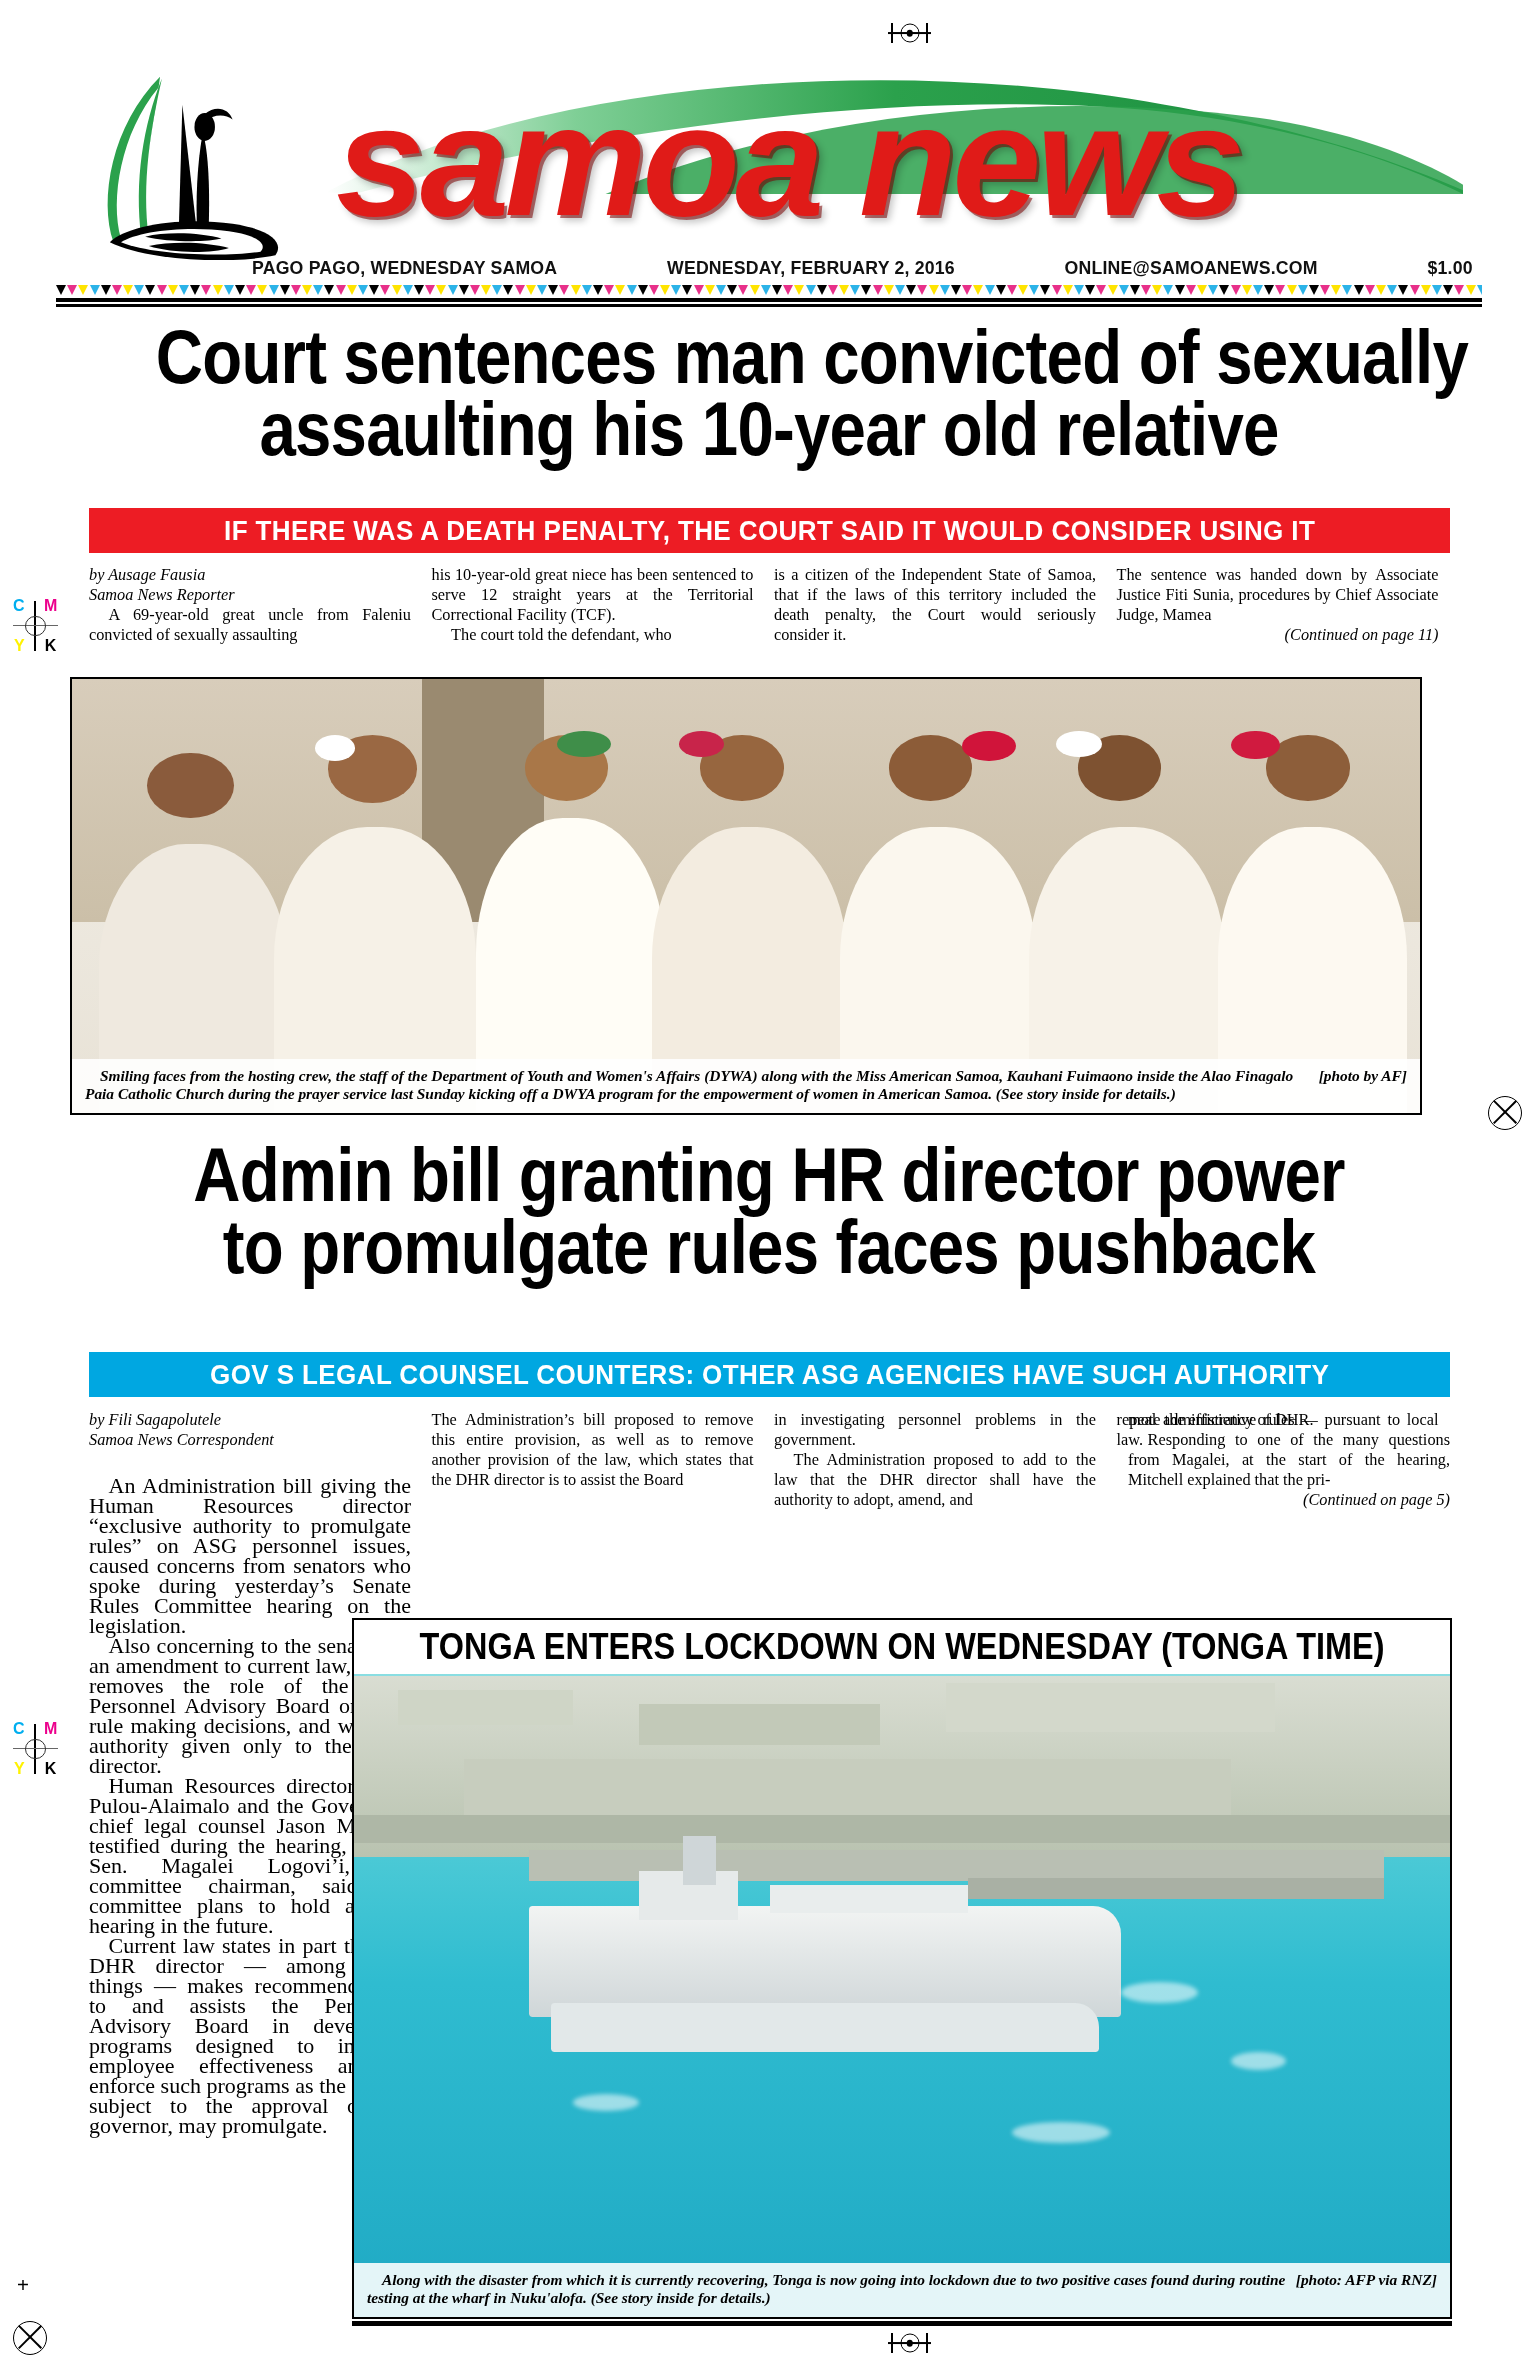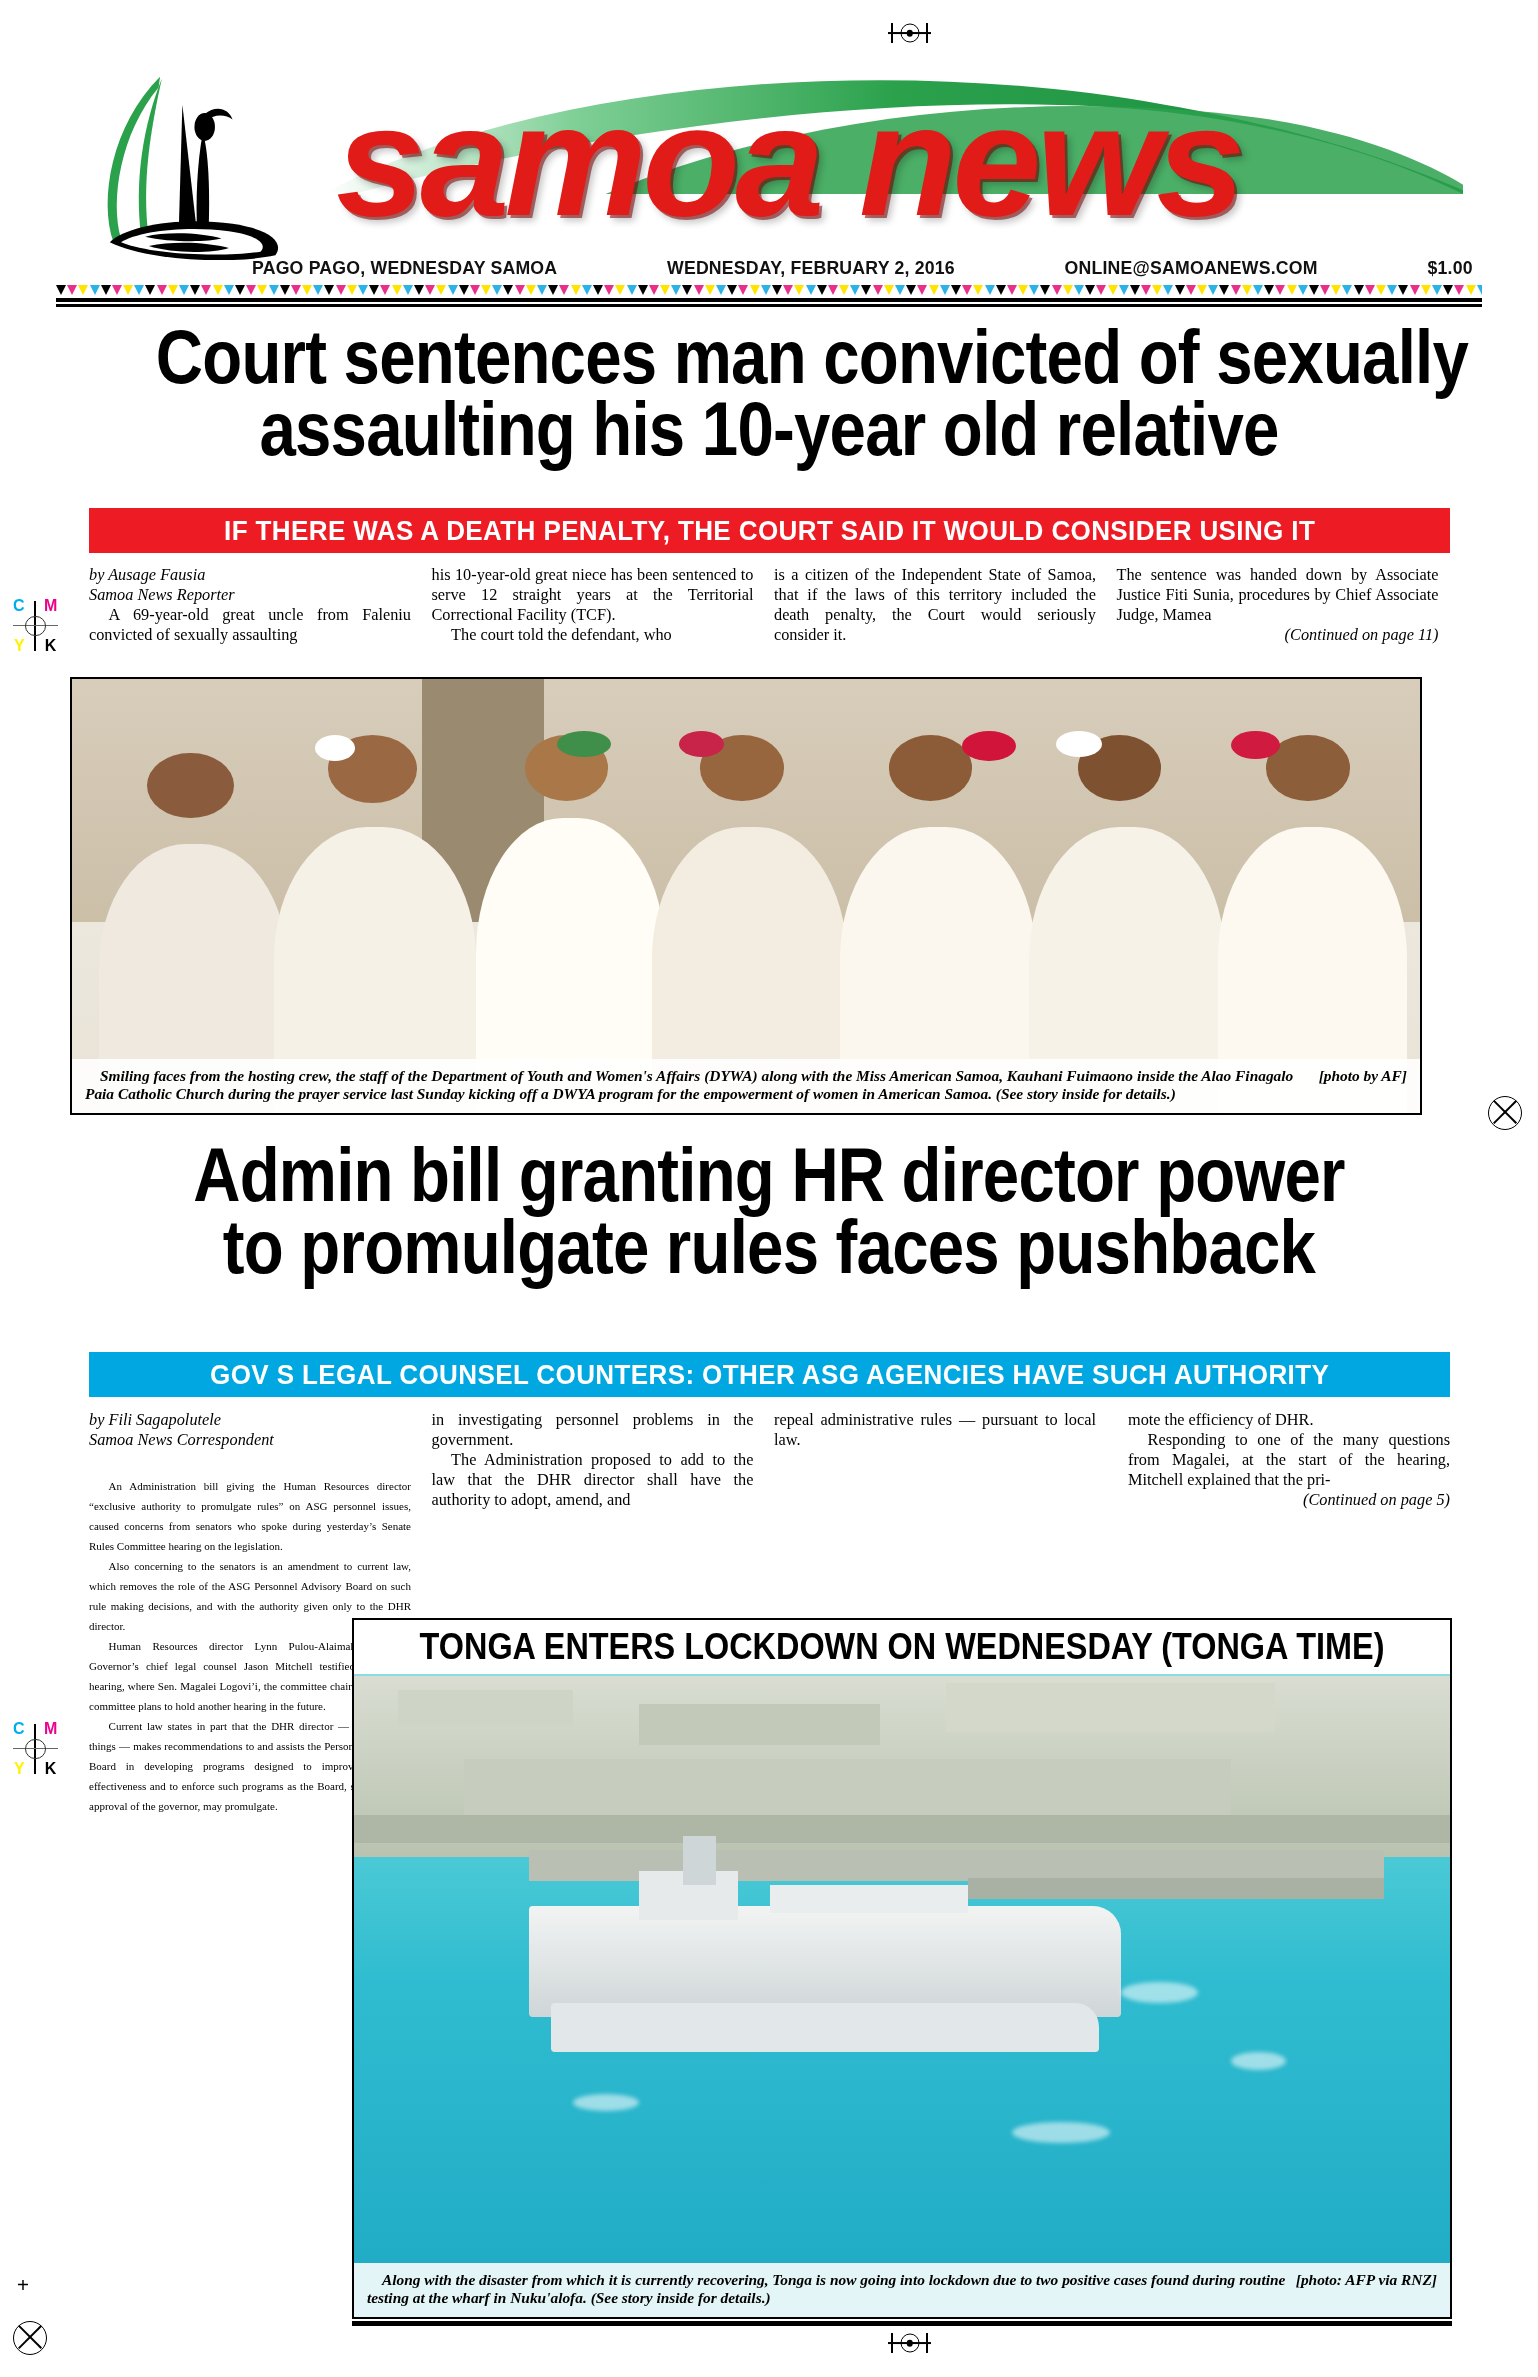--- a/index.html
+++ b/index.html
@@ -76,21 +76,21 @@
   .col p{margin:0;text-indent:19.6px;}
   .byline{font-style:italic;text-indent:0 !important;}
   .contd{font-style:italic;text-align:right;text-indent:0 !important;}
 
   .story1-cols{left:89px;top:565px;width:1361px;}
   .story1-cols .col{width:322px;}
 
   .story2-cols{left:89px;top:1410px;width:1361px;}
   .story2-cols .col{width:322px;}
 
-  .story2-left{position:absolute;left:89px;top:1410px;width:322px;font-size:11px;
+  .story2-left{position:absolute;left:89px;top:1410px;width:322px;font-size:22px;
       line-height:20px;text-align:justify;font-family:"Liberation Serif",serif;}
   .story2-left p{margin:0;text-indent:19.6px;}
 
   
   .photo{position:absolute;border:2.8px solid #000;box-sizing:border-box;overflow:hidden;background:#ddd;}
   .photo-1{left:70px;top:677px;width:1352px;height:438px;}
   .photo-2{left:352px;top:1618px;width:1100px;height:701px;}
 
   .cap{position:absolute;left:0;right:0;bottom:0;padding:7.5px 13px 9.3px 13px;
       background:rgba(255,255,255,.88);font-family:"Liberation Serif",serif;
@@ -408,20 +408,23 @@
   <div class="banner banner-blue">
     <span>GOV S LEGAL COUNSEL COUNTERS: OTHER ASG AGENCIES HAVE SUCH AUTHORITY</span>
   </div>
 
   <div class="cols story2-cols">
     <div class="col">
       <p class="byline">by Fili Sagapolutele</p>
       <p class="byline">Samoa News Correspondent</p>
     </div>
     <div class="col">
+      <p style="text-indent:0">The Administration’s bill proposed to remove this entire provision, as well as to remove another provision of the law, which states that the DHR director is to assist the Board</p>
+    </div>
+    <div class="col">
       <p style="text-indent:0">in investigating personnel problems in the government.</p>
       <p>The Administration proposed to add to the law that the DHR director shall have the authority to adopt, amend, and</p>
     </div>
     <div class="col">
       <p style="text-indent:0">repeal administrative rules — pursuant to local law.</p>
     </div>
   </div>
   <div class="cols" style="left:1128px;top:1410px;width:322px;">
     <div class="col" style="width:322px;">
       <p style="text-indent:0">mote the efficiency of DHR.</p>

